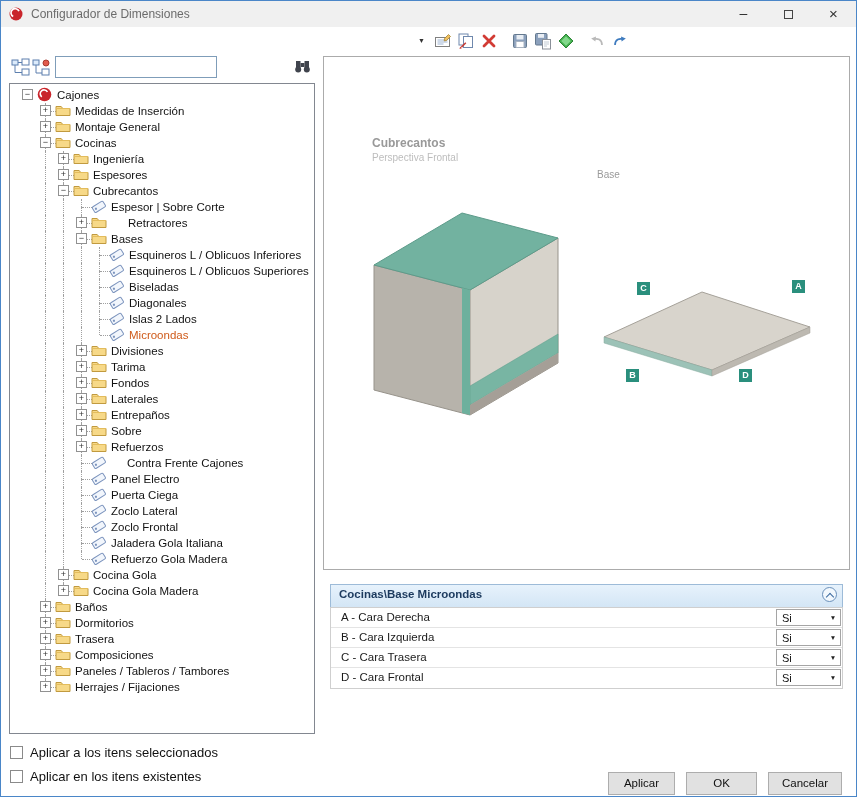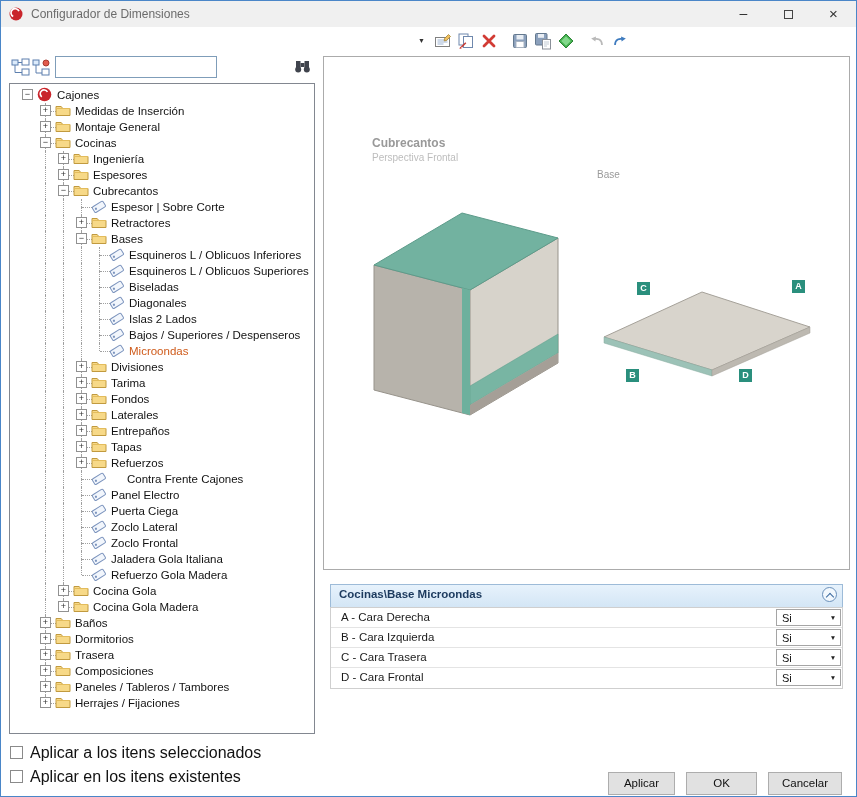--- a/index.html
+++ b/index.html
@@ -42,21 +42,21 @@
 .chevbtn::after{content:"";position:absolute;left:4px;top:5.5px;width:5px;height:5px;border-left:1.5px solid #3c6ca0;border-top:1.5px solid #3c6ca0;transform:rotate(45deg);}
 .proprows{position:absolute;left:329px;top:606px;width:513px;border:1px solid #cfcfcf;background:#fff;}
 .prow{position:relative;height:20px;border-bottom:1px solid #e4e4e4;}
 .prow:last-child{border-bottom:none;}
 .plabel{position:absolute;left:10px;top:0;line-height:19px;font-size:11.5px;color:#1a1a1a;}
 .combo{position:absolute;right:1px;top:1px;width:65px;height:17px;border:1px solid #a5a5a5;background:#fff;display:flex;align-items:center;}
 .cval{flex:1;padding-left:5px;font-size:11px;color:#111;}
 .carr{width:14px;text-align:center;font-size:6.5px;color:#222;}
 .chkrow{position:absolute;left:9px;height:16px;}
 .chkbox{position:absolute;left:0;top:1px;width:13px;height:13px;border:1px solid #8a8a8a;background:#fff;}
-.chklabel{position:absolute;left:20px;top:0;font-size:16px;line-height:15px;color:#111;white-space:nowrap;}
+.chklabel{position:absolute;left:20px;top:0;font-size:13px;line-height:15px;color:#111;white-space:nowrap;}
 .btn{position:absolute;top:771px;height:23px;background:#e1e1e1;border:1px solid #adadad;font-size:11.5px;color:#111;text-align:center;line-height:21px;font-family:inherit;}
 </style>
 </head>
 <body>
 
 <div class="window">
 
   <div class="titlebar">
     <span class="app-icon">
       <svg width="16" height="16" viewBox="0 0 16 16">
@@ -276,21 +276,21 @@
         <i class="guide" style="left: 71px; top: 0px; height: 8px; border-left: 1px dotted rgb(160, 160, 160);"></i>
         <i class="guide" style="left: 71px; top: 8px; height: 8px; border-left: 1px dotted rgb(160, 160, 160);"></i>
         <i class="guide" style="left: 72px; top: 8px; width: 12px; border-top: 1px dotted rgb(160, 160, 160);"></i>
         <span class="expand" style="left: 66px;">+</span>
         <span class="ticon" style="left: 81px;">
           <svg width="16" height="15" viewBox="0 0 16 15">
             <path d="M1,3.5 h5.2 l1.6,2 H15 v7 H1 z" fill="#f7d988" stroke="#c19a3f"></path>
             <path d="M1,5.5 h14" stroke="#e3bc5c"></path>
           </svg>
         </span>
-        <span class="tlabel" style="left: 99px;">Retractores</span>
+        <span class="tlabel" style="left: 116px;">Retractores</span>
       </div>
       <div class="trow">
         <i class="guide" style="left: 35px; top: 0px; height: 16px; border-left: 1px dotted rgb(160, 160, 160);"></i>
         <i class="guide" style="left: 53px; top: 0px; height: 16px; border-left: 1px dotted rgb(160, 160, 160);"></i>
         <i class="guide" style="left: 71px; top: 0px; height: 8px; border-left: 1px dotted rgb(160, 160, 160);"></i>
         <i class="guide" style="left: 71px; top: 8px; height: 8px; border-left: 1px dotted rgb(160, 160, 160);"></i>
         <i class="guide" style="left: 72px; top: 8px; width: 12px; border-top: 1px dotted rgb(160, 160, 160);"></i>
         <span class="expand" style="left: 66px;">−</span>
         <span class="ticon" style="left: 81px;">
           <svg width="16" height="15" viewBox="0 0 16 15">
@@ -383,46 +383,29 @@
             </g>
           </svg>
         </span>
         <span class="tlabel" style="left: 117px;">Islas 2 Lados</span>
       </div>
       <div class="trow">
         <i class="guide" style="left: 35px; top: 0px; height: 16px; border-left: 1px dotted rgb(160, 160, 160);"></i>
         <i class="guide" style="left: 53px; top: 0px; height: 16px; border-left: 1px dotted rgb(160, 160, 160);"></i>
         <i class="guide" style="left: 71px; top: 0px; height: 16px; border-left: 1px dotted rgb(160, 160, 160);"></i>
         <i class="guide" style="left: 89px; top: 0px; height: 8px; border-left: 1px dotted rgb(160, 160, 160);"></i>
-        <i class="guide" style="left: 89px; top: 8px; height: 8px; border-left: 1px dotted rgb(160, 160, 160);"></i>
         <i class="guide" style="left: 90px; top: 8px; width: 12px; border-top: 1px dotted rgb(160, 160, 160);"></i>
         <span class="ticon" style="left: 99px;">
           <svg width="16" height="15" viewBox="0 0 16 15">
             <g transform="rotate(-32 8 7.5)">
               <rect x="1.5" y="4.5" width="12.5" height="6.5" rx="1.2" fill="#f2f6fc" stroke="#7b93bd"></rect>
               <circle cx="4.2" cy="7.8" r="1.1" fill="#7b93bd"></circle>
             </g>
           </svg>
         </span>
-        <span class="tlabel" style="left: 117px;">Bajos / Superiores / Despenseros</span>
-      </div>
-      <div class="trow">
-        <i class="guide" style="left: 35px; top: 0px; height: 16px; border-left: 1px dotted rgb(160, 160, 160);"></i>
-        <i class="guide" style="left: 53px; top: 0px; height: 16px; border-left: 1px dotted rgb(160, 160, 160);"></i>
-        <i class="guide" style="left: 71px; top: 0px; height: 16px; border-left: 1px dotted rgb(160, 160, 160);"></i>
-        <i class="guide" style="left: 89px; top: 0px; height: 8px; border-left: 1px dotted rgb(160, 160, 160);"></i>
-        <i class="guide" style="left: 90px; top: 8px; width: 12px; border-top: 1px dotted rgb(160, 160, 160);"></i>
-        <span class="ticon" style="left: 99px;">
-          <svg width="16" height="15" viewBox="0 0 16 15">
-            <g transform="rotate(-32 8 7.5)">
-              <rect x="1.5" y="4.5" width="12.5" height="6.5" rx="1.2" fill="#f2f6fc" stroke="#7b93bd"></rect>
-              <circle cx="4.2" cy="7.8" r="1.1" fill="#7b93bd"></circle>
-            </g>
-          </svg>
-        </span>
         <span class="tlabel sel" style="left: 117px;">Microondas</span>
       </div>
       <div class="trow">
         <i class="guide" style="left: 35px; top: 0px; height: 16px; border-left: 1px dotted rgb(160, 160, 160);"></i>
         <i class="guide" style="left: 53px; top: 0px; height: 16px; border-left: 1px dotted rgb(160, 160, 160);"></i>
         <i class="guide" style="left: 71px; top: 0px; height: 8px; border-left: 1px dotted rgb(160, 160, 160);"></i>
         <i class="guide" style="left: 71px; top: 8px; height: 8px; border-left: 1px dotted rgb(160, 160, 160);"></i>
         <i class="guide" style="left: 72px; top: 8px; width: 12px; border-top: 1px dotted rgb(160, 160, 160);"></i>
         <span class="expand" style="left: 66px;">+</span>
         <span class="ticon" style="left: 81px;">
@@ -499,21 +482,21 @@
         <i class="guide" style="left: 71px; top: 0px; height: 8px; border-left: 1px dotted rgb(160, 160, 160);"></i>
         <i class="guide" style="left: 71px; top: 8px; height: 8px; border-left: 1px dotted rgb(160, 160, 160);"></i>
         <i class="guide" style="left: 72px; top: 8px; width: 12px; border-top: 1px dotted rgb(160, 160, 160);"></i>
         <span class="expand" style="left: 66px;">+</span>
         <span class="ticon" style="left: 81px;">
           <svg width="16" height="15" viewBox="0 0 16 15">
             <path d="M1,3.5 h5.2 l1.6,2 H15 v7 H1 z" fill="#f7d988" stroke="#c19a3f"></path>
             <path d="M1,5.5 h14" stroke="#e3bc5c"></path>
           </svg>
         </span>
-        <span class="tlabel" style="left: 99px;">Tapas</span>
+        <span class="tlabel" style="left: 99px;">Sobre</span>
       </div>
       <div class="trow">
         <i class="guide" style="left: 35px; top: 0px; height: 16px; border-left: 1px dotted rgb(160, 160, 160);"></i>
         <i class="guide" style="left: 53px; top: 0px; height: 16px; border-left: 1px dotted rgb(160, 160, 160);"></i>
         <i class="guide" style="left: 71px; top: 0px; height: 8px; border-left: 1px dotted rgb(160, 160, 160);"></i>
         <i class="guide" style="left: 71px; top: 8px; height: 8px; border-left: 1px dotted rgb(160, 160, 160);"></i>
         <i class="guide" style="left: 72px; top: 8px; width: 12px; border-top: 1px dotted rgb(160, 160, 160);"></i>
         <span class="expand" style="left: 66px;">+</span>
         <span class="ticon" style="left: 81px;">
           <svg width="16" height="15" viewBox="0 0 16 15">

